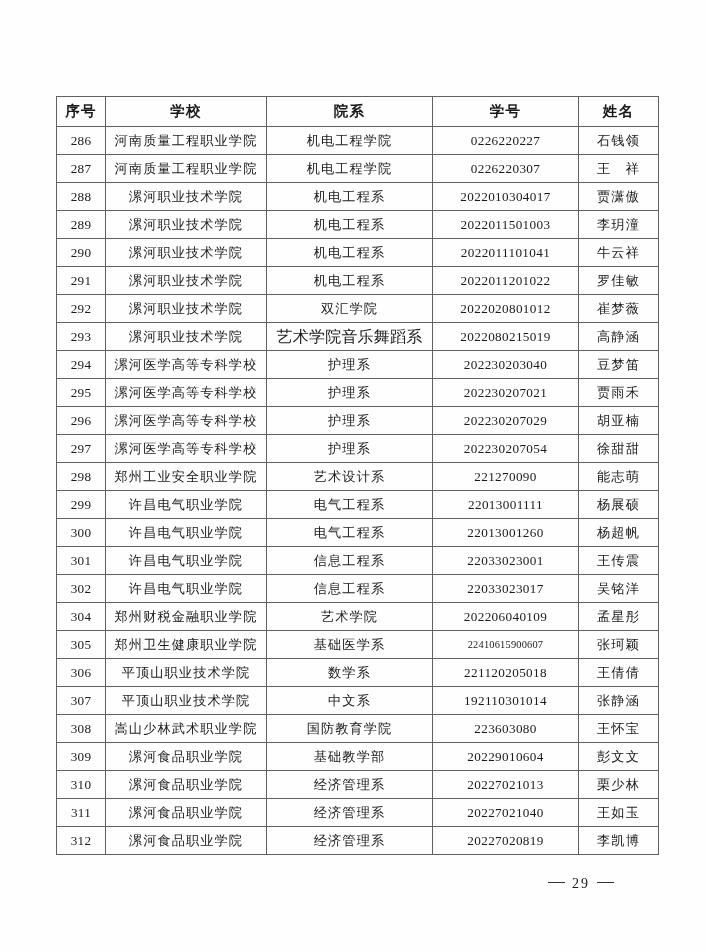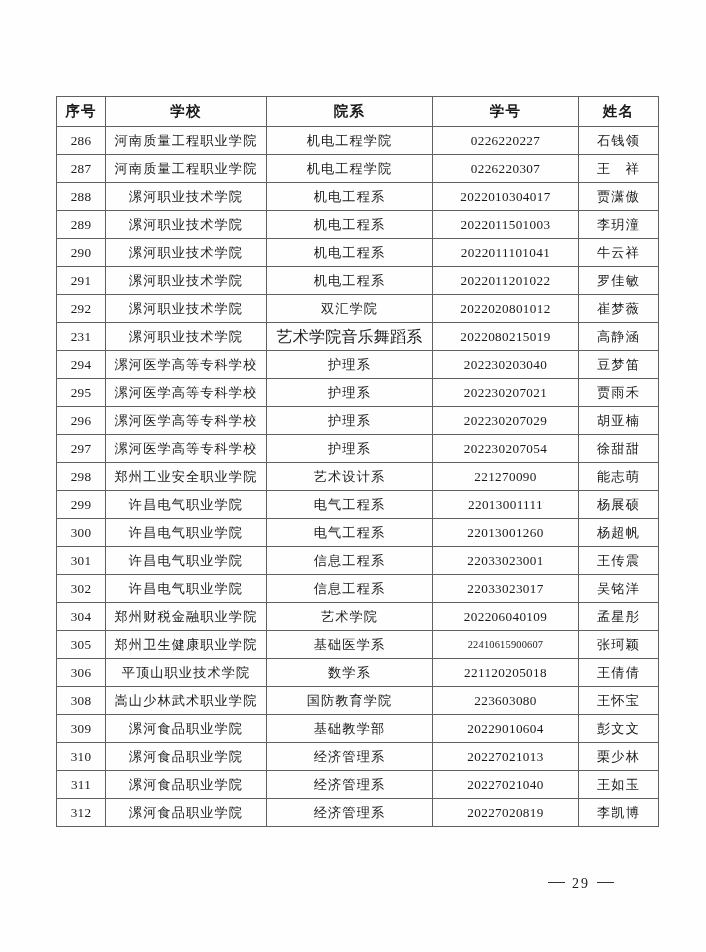--- a/index.html
+++ b/index.html
@@ -175,21 +175,21 @@
             <td class="name">罗佳敏</td>
           </tr>
           <tr>
             <td class="seq">292</td>
             <td class="school">漯河职业技术学院</td>
             <td class="dept">双汇学院</td>
             <td class="sid">2022020801012</td>
             <td class="name">崔梦薇</td>
           </tr>
           <tr>
-            <td class="seq">231</td>
+            <td class="seq">293</td>
             <td class="school">漯河职业技术学院</td>
             <td class="dept long">艺术学院音乐舞蹈系</td>
             <td class="sid">2022080215019</td>
             <td class="name">高静涵</td>
           </tr>
           <tr>
             <td class="seq">294</td>
             <td class="school">漯河医学高等专科学校</td>
             <td class="dept">护理系</td>
             <td class="sid">202230203040</td>
@@ -266,20 +266,27 @@
             <td class="name">张珂颖</td>
           </tr>
           <tr>
             <td class="seq">306</td>
             <td class="school">平顶山职业技术学院</td>
             <td class="dept">数学系</td>
             <td class="sid">221120205018</td>
             <td class="name">王倩倩</td>
           </tr>
           <tr>
+            <td class="seq">307</td>
+            <td class="school">平顶山职业技术学院</td>
+            <td class="dept">中文系</td>
+            <td class="sid">192110301014</td>
+            <td class="name">张静涵</td>
+          </tr>
+          <tr>
             <td class="seq">308</td>
             <td class="school">嵩山少林武术职业学院</td>
             <td class="dept">国防教育学院</td>
             <td class="sid">223603080</td>
             <td class="name">王怀宝</td>
           </tr>
           <tr>
             <td class="seq">309</td>
             <td class="school">漯河食品职业学院</td>
             <td class="dept">基础教学部</td>

